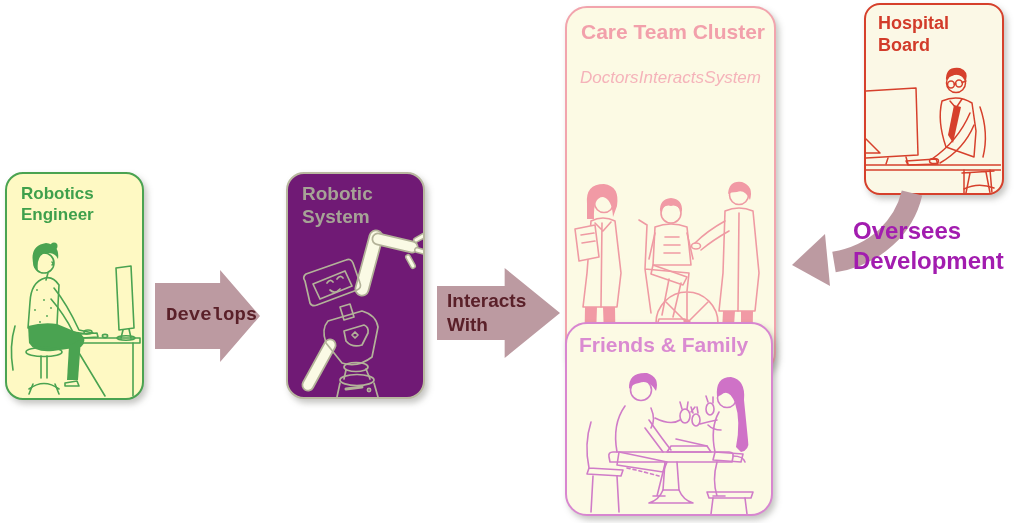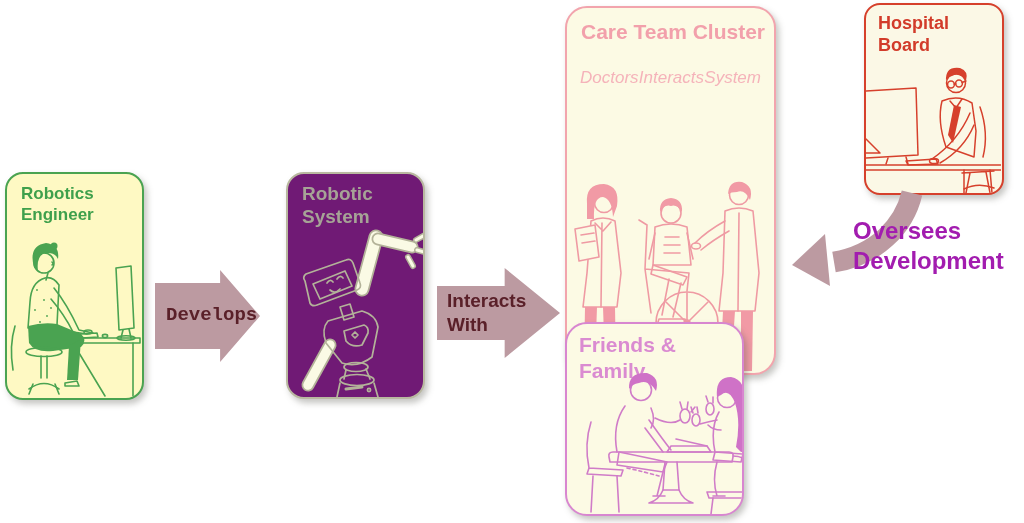--- a/index.html
+++ b/index.html
@@ -25,21 +25,21 @@
     background:#fcfae4;border:2.5px solid #f2a4ad;}
   .card-care .title{left:14px;top:11px;font-size:21px;color:#f2a0ab;}
   .card-care .roles{position:absolute;left:13px;right:13px;top:60px;
     display:flex;justify-content:space-between;
     font-style:italic;font-size:17px;color:#f5b3ba;}
 
   .card-hospital{left:864px;top:3px;width:140px;height:192px;border-radius:16px;
     background:#fbf8e6;border:2.5px solid #d6402c;}
   .card-hospital .title{left:12px;top:8px;font-size:18px;color:#d23b2a;}
 
-  .card-friends{left:565px;top:322px;width:179px;height:194px;border-radius:22px;
+  .card-friends{left:565px;top:322px;width:208px;height:194px;border-radius:22px;
     background:#fcfae4;border:2.5px solid #d886d0;}
   .card-friends .title{left:12px;top:8px;font-size:21px;color:#da8bd1;}
 
   
   .block-arrow{position:absolute;background:#bc9aa1;display:flex;align-items:center;}
   .block-arrow .lbl{font-weight:bold;font-size:19px;line-height:1.25;color:#5a2029;
     white-space:pre-line;position:relative;}
   .arrow-develops{left:155px;top:270px;width:105px;height:92px;
     clip-path:polygon(0 14%,62% 14%,62% 0,100% 50%,62% 100%,62% 86%,0 86%);font-family:Liberation Mono, monospace;}
   .arrow-develops .lbl{margin-left:11px;}

